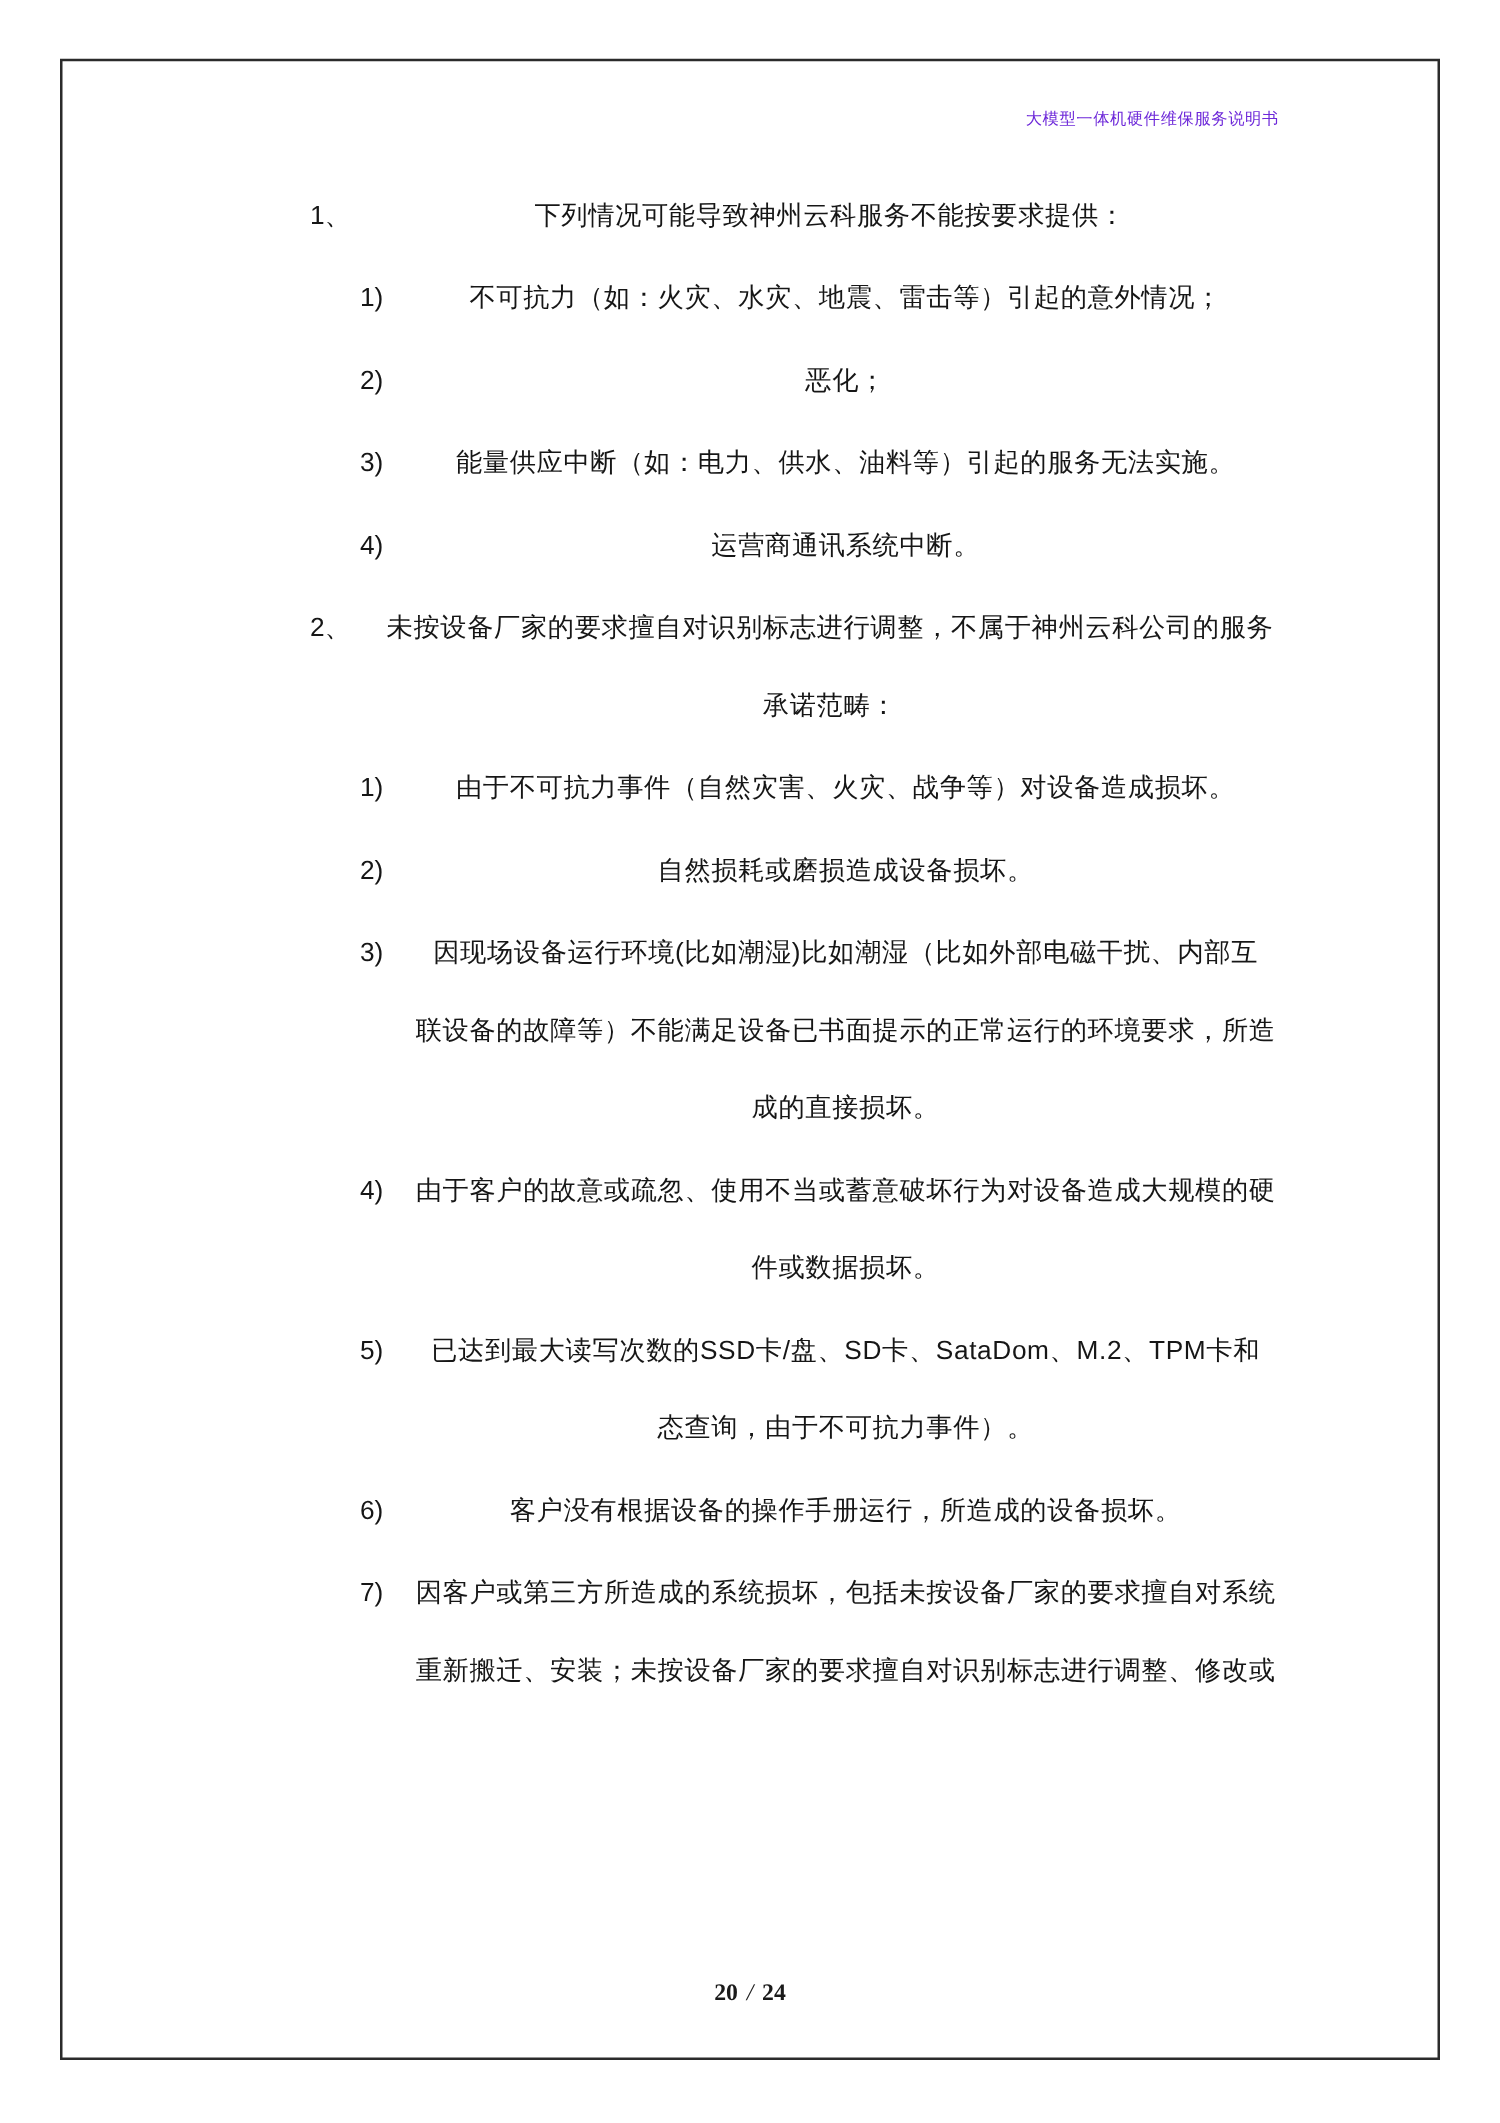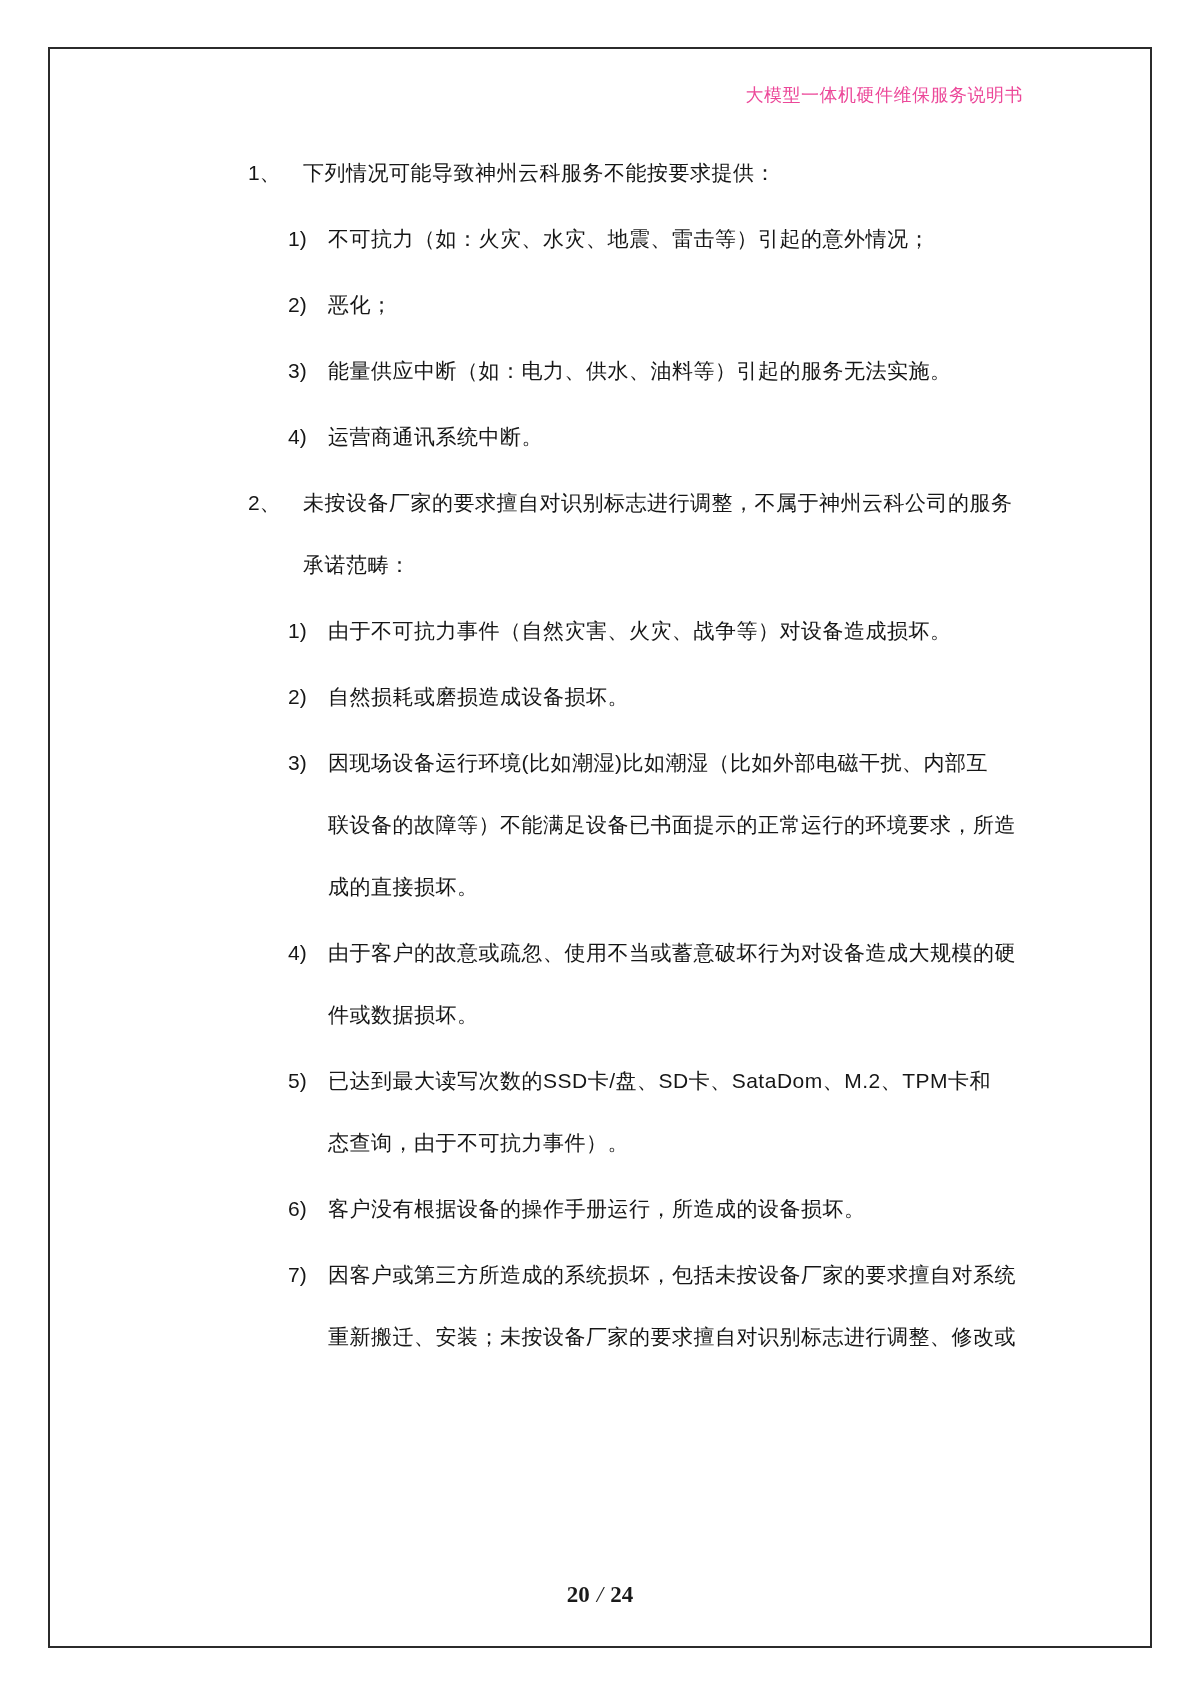--- a/index.html
+++ b/index.html
@@ -21,23 +21,23 @@
     border: 2px solid #2b2b2b;
     box-sizing: content-box;
   }
   .doc-header {
     position: absolute;
     top: 82px;
     left: 300px;
     right: 177px;
     text-align: right;
     font-family: "Liberation Serif", serif;
-    font-size: 18px;
+    font-size: 13px;
     letter-spacing: 0.5px;
-    color: #ec4899;
+    color: #6d28d9;
     line-height: 26px;
   }
   .content {
     position: absolute;
     left: 248px;
     top: 142px;
     width: 790px;
   }
   .sec, .sub { margin-bottom: 4px; }
   .sub { margin-left: 40px; }
@@ -50,30 +50,31 @@
   .sec .num { width: 55px; }
   .sub .num { width: 40px; }
   .sec-lines { width: 722px; }
   .sub-lines { width: 697px; }
   .line {
     font-size: 21px;
     line-height: 62px;
     height: 62px;
     white-space: nowrap;
     letter-spacing: 0.5px;
+    text-align: center;
   }
   .doc-footer {
     position: absolute;
     top: 1582px;
     left: 0;
     width: 100%;
     text-align: center;
     font-family: "Liberation Serif", serif;
     font-weight: bold;
-    font-size: 23px;
+    font-size: 19px;
     color: #1a1a1a;
     line-height: 26px;
   }
   .doc-footer .sep { margin: 0 7px; font-weight: normal; font-style: italic; }
 </style>
 </head>
 <body>
 
 <div class="page">
 

